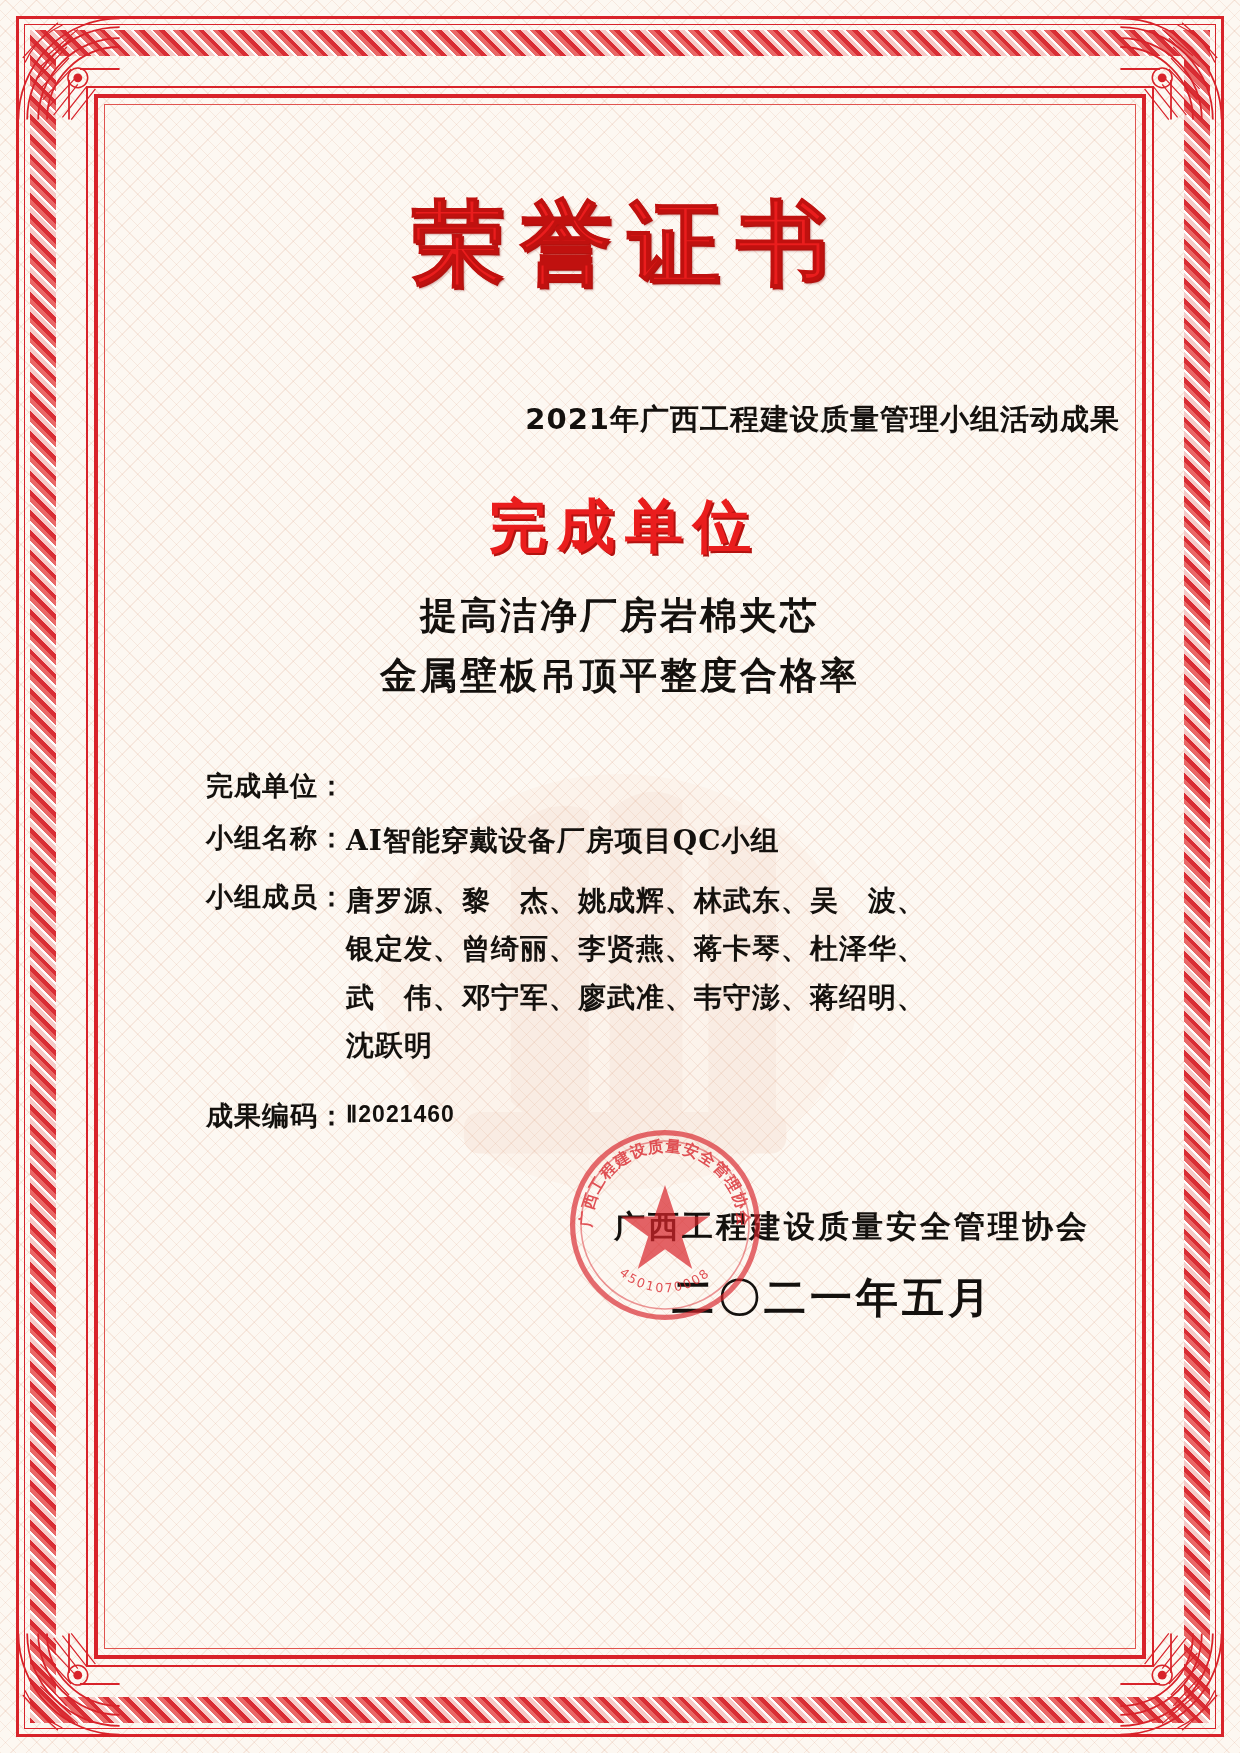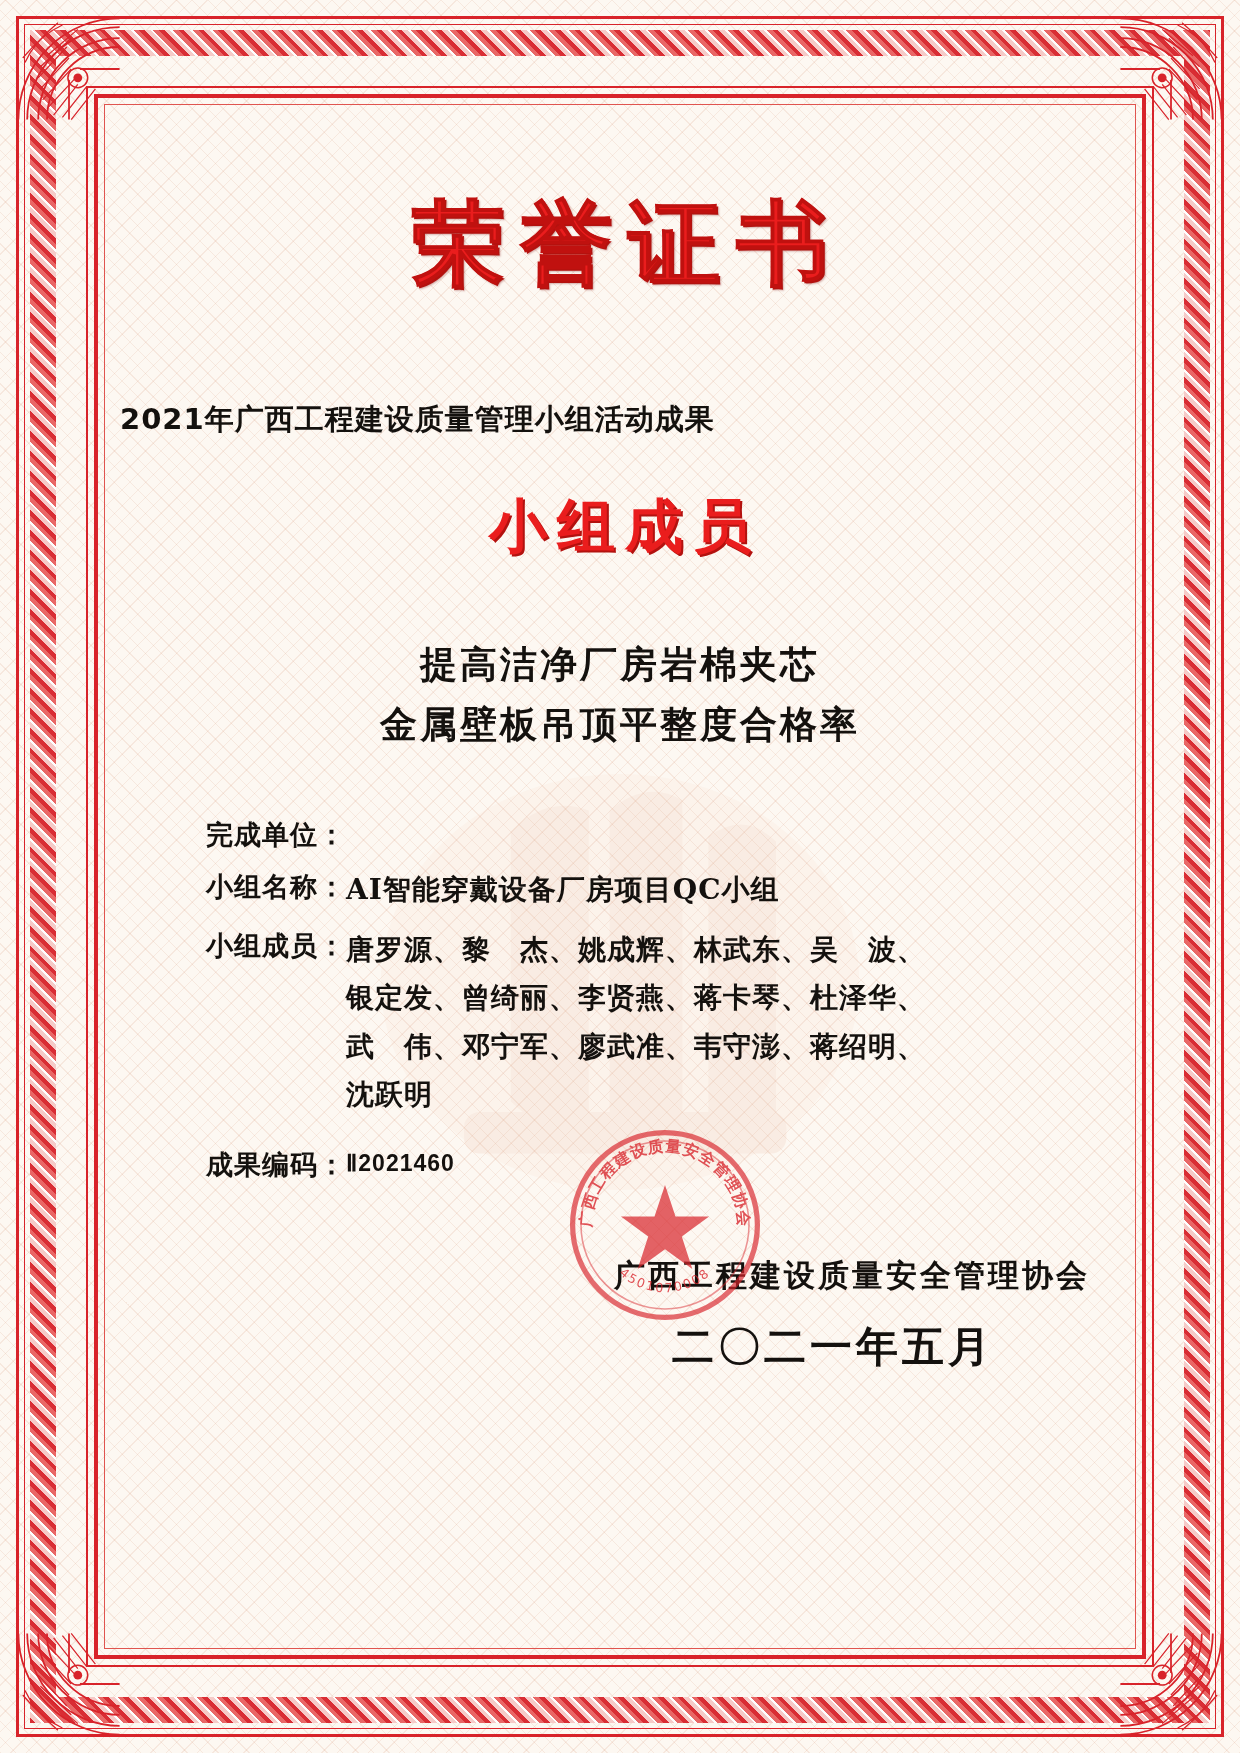--- a/index.html
+++ b/index.html
@@ -127,21 +127,21 @@
     letter-spacing: 16px;
     text-indent: 16px;
     margin-top: 32px;
     text-shadow:
       2px 2px 0 #b3120f,
       3px 3px 2px rgba(120,0,0,0.30);
     -webkit-text-stroke: 1px #c0110f;
   }
 
   .subtitle {
-    text-align: left;
+    text-align: right;
     color: #14110e;
     font-family: "DejaVu Sans", sans-serif;
     font-weight: 700;
     font-size: 29px;
     letter-spacing: 1px;
     margin-top: 94px;
   }
 
   .award-level {
     text-align: center;
@@ -156,21 +156,21 @@
   }
 
   .project-title {
     text-align: center;
     color: #14110e;
     font-family: "DejaVu Serif", serif;
     font-weight: 700;
     font-size: 37px;
     line-height: 1.62;
     letter-spacing: 3px;
-    margin-top: 69px;
+    margin-top: 20px;
   }
 
   .fields {
     margin-top: 60px;
     padding-left: 46px;
     padding-right: 10px;
   }
   .field-row {
     display: flex;
     align-items: flex-start;
@@ -336,21 +336,21 @@
       <path d="M40 8 q-22 18 -30 36" stroke-width="1.2"></path>
     </g>
   </svg>
 
   <div class="content">
 
     <div class="main-title">荣誉证书</div>
 
     <div class="subtitle">2021年广西工程建设质量管理小组活动成果</div>
 
-    <div class="award-level">小组成员</div>
+    <div class="award-level">完成单位</div>
 
     <div class="project-title">
       <div>提高洁净厂房岩棉夹芯</div>
       <div>金属壁板吊顶平整度合格率</div>
     </div>
 
     <div class="fields">
 
       <div class="field-row">
         <div class="field-label">完成单位：</div>

